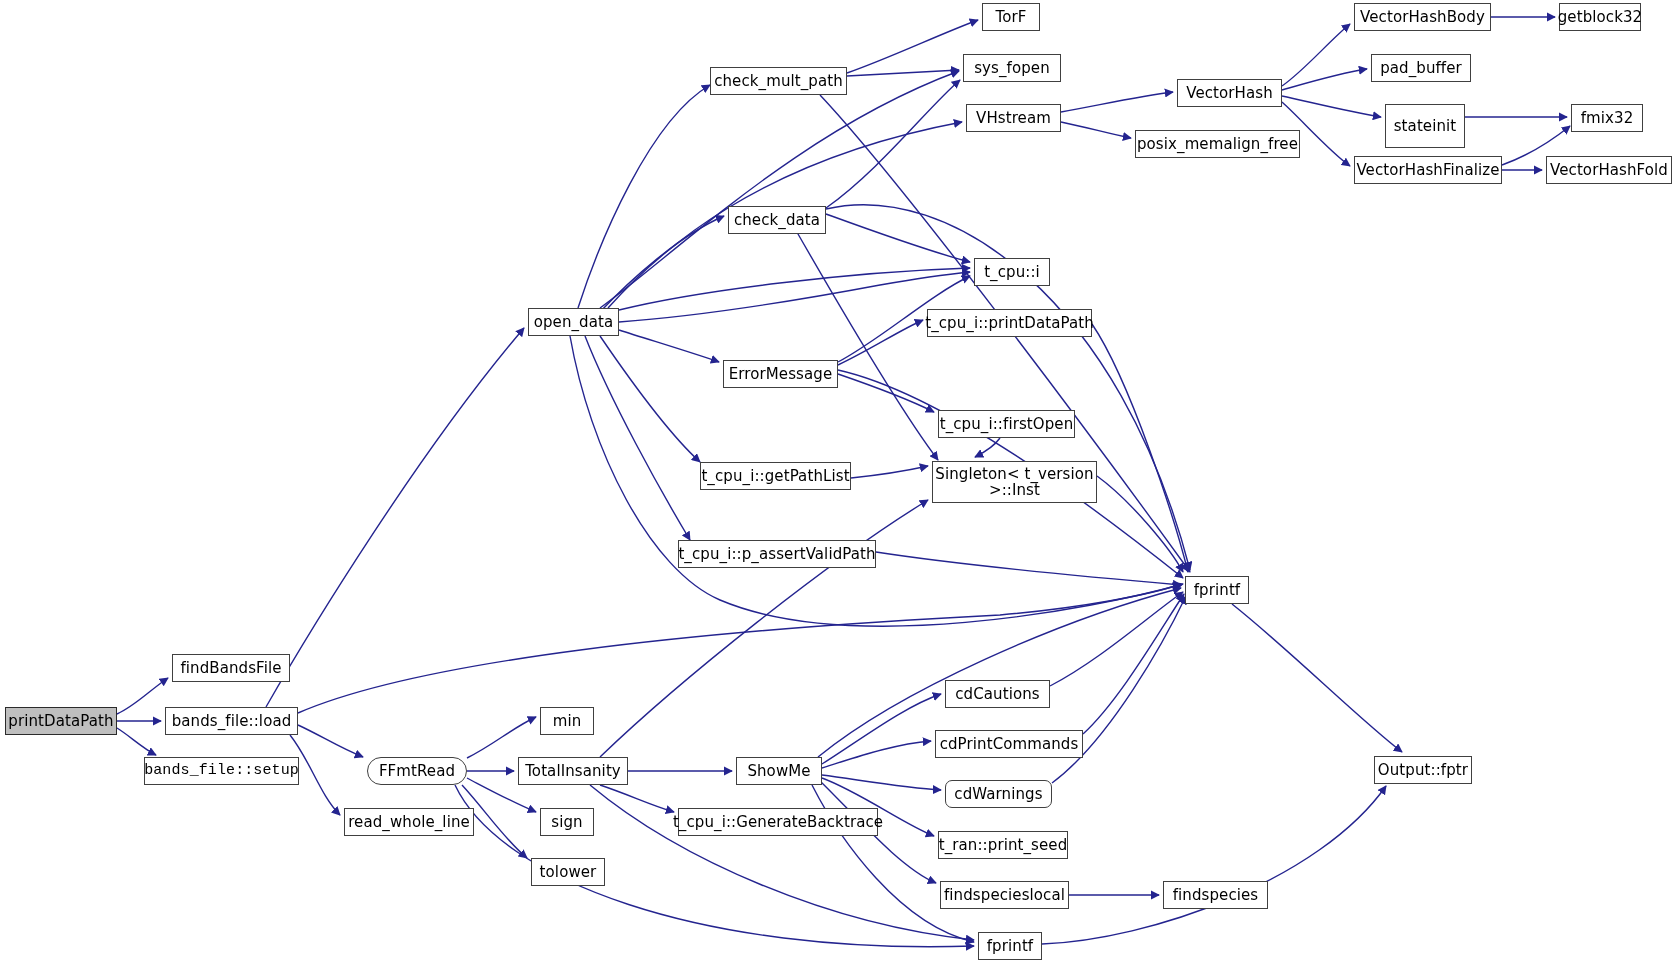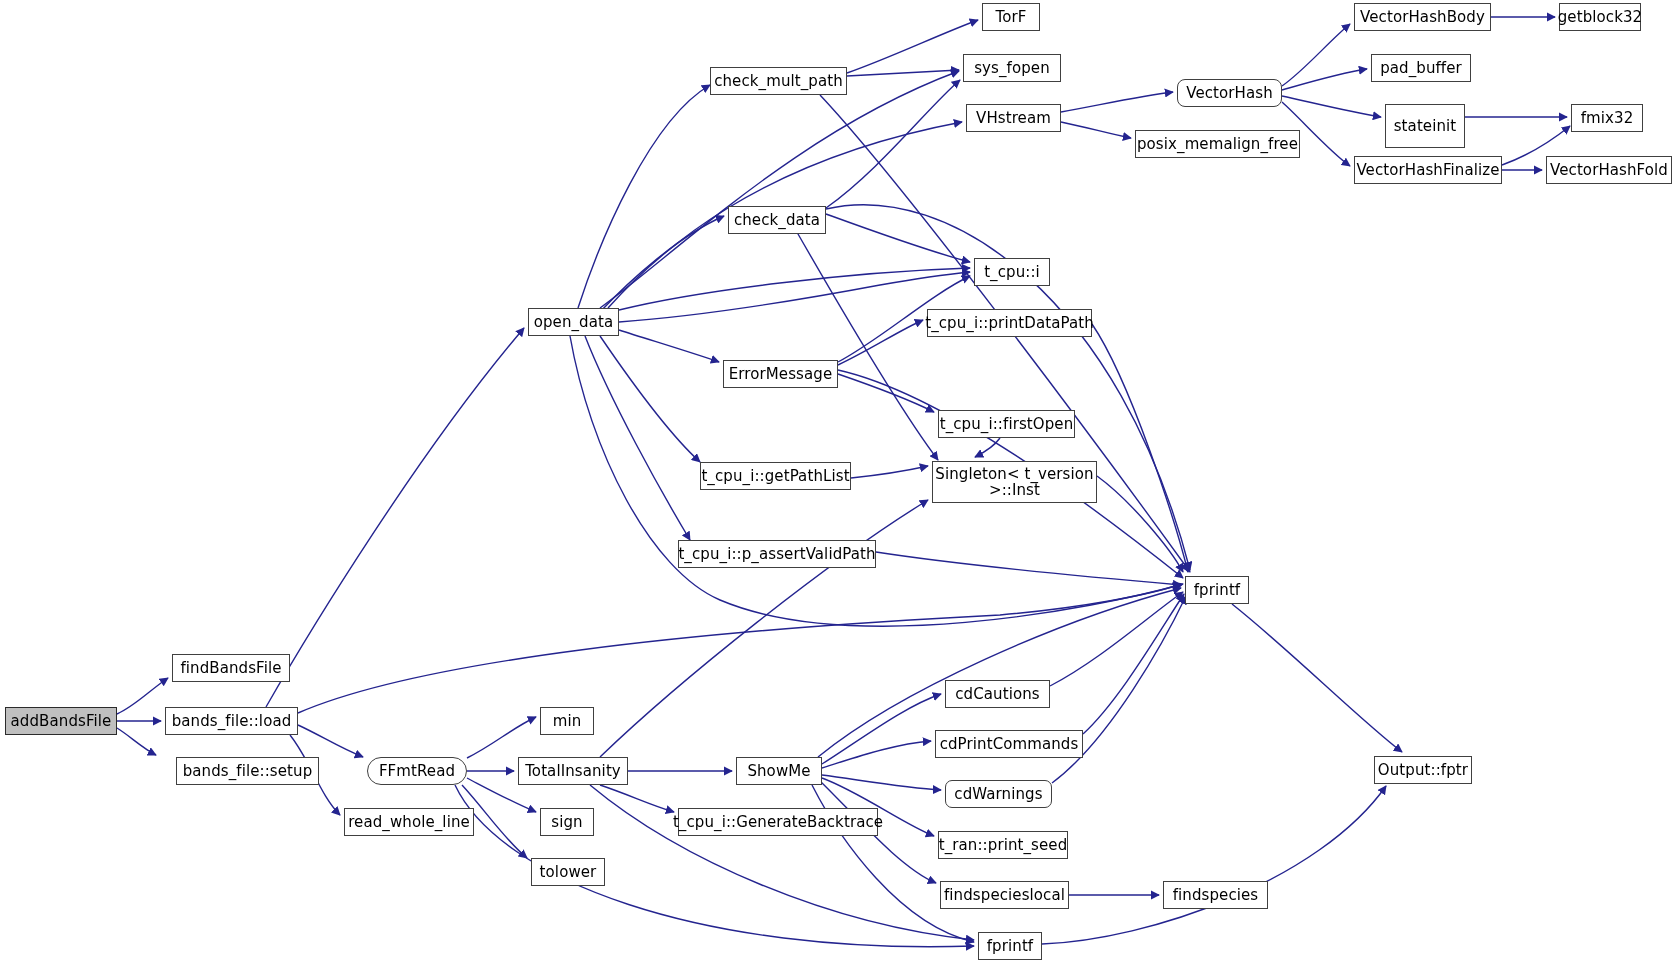--- a/index.html
+++ b/index.html
@@ -95,24 +95,24 @@
         <path d="M838,374 C870,385 910,400 934,412" fill="none" stroke="#24248f" stroke-width="1.4" marker-end="url(#arrow)"></path>
         <path d="M838,370 C950,395 1110,520 1183,578" fill="none" stroke="#24248f" stroke-width="1.4" marker-end="url(#arrow)"></path>
         <path d="M1092,324 C1130,380 1175,520 1188,572" fill="none" stroke="#24248f" stroke-width="1.4" marker-end="url(#arrow)"></path>
         <path d="M1000,438 C995,445 985,452 975,457" fill="none" stroke="#24248f" stroke-width="1.4" marker-end="url(#arrow)"></path>
         <path d="M851,478 C880,475 910,470 928,466" fill="none" stroke="#24248f" stroke-width="1.4" marker-end="url(#arrow)"></path>
         <path d="M876,552 C960,565 1100,578 1181,585" fill="none" stroke="#24248f" stroke-width="1.4" marker-end="url(#arrow)"></path>
         <path d="M1097,476 C1130,500 1170,548 1183,572" fill="none" stroke="#24248f" stroke-width="1.4" marker-end="url(#arrow)"></path>
       </g>
   </svg>
   <div id="node-group">
-      <div class="node root" style="left: 5px; top: 707px; width: 112px; height: 28px;"><span>addBandsFile</span></div>
+      <div class="node root" style="left: 5px; top: 707px; width: 112px; height: 28px;"><span>printDataPath</span></div>
       <div class="node" style="left: 172px; top: 654px; width: 118px; height: 28px;"><span>findBandsFile</span></div>
       <div class="node" style="left: 165px; top: 707px; width: 133px; height: 28px;"><span>bands_file::load</span></div>
-      <div class="node" style="left: 176px; top: 757px; width: 143px; height: 28px;"><span>bands_file::setup</span></div>
+      <div class="node" style="left: 144px; top: 757px; width: 155px; height: 28px; font-family: Liberation Mono, monospace;"><span>bands_file::setup</span></div>
       <div class="node" style="left: 367px; top: 757px; width: 100px; height: 28px; border-radius: 14px;"><span>FFmtRead</span></div>
       <div class="node" style="left: 344px; top: 808px; width: 130px; height: 28px;"><span>read_whole_line</span></div>
       <div class="node" style="left: 540px; top: 707px; width: 54px; height: 28px;"><span>min</span></div>
       <div class="node" style="left: 518px; top: 757px; width: 110px; height: 28px;"><span>TotalInsanity</span></div>
       <div class="node" style="left: 540px; top: 808px; width: 54px; height: 28px;"><span>sign</span></div>
       <div class="node" style="left: 531px; top: 858px; width: 74px; height: 28px;"><span>tolower</span></div>
       <div class="node" style="left: 736px; top: 757px; width: 86px; height: 28px;"><span>ShowMe</span></div>
       <div class="node" style="left: 678px; top: 808px; width: 200px; height: 28px;"><span>t_cpu_i::GenerateBacktrace</span></div>
       <div class="node" style="left: 945px; top: 680px; width: 105px; height: 28px;"><span>cdCautions</span></div>
       <div class="node" style="left: 935px; top: 730px; width: 148px; height: 28px;"><span>cdPrintCommands</span></div>
@@ -121,21 +121,21 @@
       <div class="node" style="left: 940px; top: 881px; width: 129px; height: 28px;"><span>findspecieslocal</span></div>
       <div class="node" style="left: 1163px; top: 881px; width: 105px; height: 28px;"><span>findspecies</span></div>
       <div class="node" style="left: 978px; top: 932px; width: 64px; height: 28px;"><span>fprintf</span></div>
       <div class="node" style="left: 1374px; top: 756px; width: 98px; height: 28px;"><span>Output::fptr</span></div>
       <div class="node" style="left: 528px; top: 308px; width: 91px; height: 28px;"><span>open_data</span></div>
       <div class="node" style="left: 710px; top: 67px; width: 137px; height: 28px;"><span>check_mult_path</span></div>
       <div class="node" style="left: 982px; top: 3px; width: 58px; height: 28px;"><span>TorF</span></div>
       <div class="node" style="left: 963px; top: 54px; width: 98px; height: 28px;"><span>sys_fopen</span></div>
       <div class="node" style="left: 966px; top: 104px; width: 95px; height: 28px;"><span>VHstream</span></div>
       <div class="node" style="left: 1135px; top: 130px; width: 165px; height: 28px;"><span>posix_memalign_free</span></div>
-      <div class="node" style="left: 1177px; top: 79px; width: 105px; height: 28px; border-radius: 8px;"><span>VectorHash</span></div>
+      <div class="node" style="left: 1177px; top: 79px; width: 105px; height: 28px;"><span>VectorHash</span></div>
       <div class="node" style="left: 1354px; top: 3px; width: 137px; height: 28px;"><span>VectorHashBody</span></div>
       <div class="node" style="left: 1559px; top: 3px; width: 82px; height: 28px;"><span>getblock32</span></div>
       <div class="node" style="left: 1371px; top: 54px; width: 100px; height: 28px;"><span>pad_buffer</span></div>
       <div class="node" style="left: 1385px; top: 104px; width: 80px; height: 44px;"><span>stateinit</span></div>
       <div class="node" style="left: 1571px; top: 104px; width: 72px; height: 28px;"><span>fmix32</span></div>
       <div class="node" style="left: 1354px; top: 156px; width: 148px; height: 28px;"><span>VectorHashFinalize</span></div>
       <div class="node" style="left: 1546px; top: 156px; width: 126px; height: 28px;"><span>VectorHashFold</span></div>
       <div class="node" style="left: 728px; top: 206px; width: 98px; height: 28px;"><span>check_data</span></div>
       <div class="node" style="left: 974px; top: 258px; width: 76px; height: 28px;"><span>t_cpu::i</span></div>
       <div class="node" style="left: 927px; top: 309px; width: 165px; height: 28px;"><span>t_cpu_i::printDataPath</span></div>

